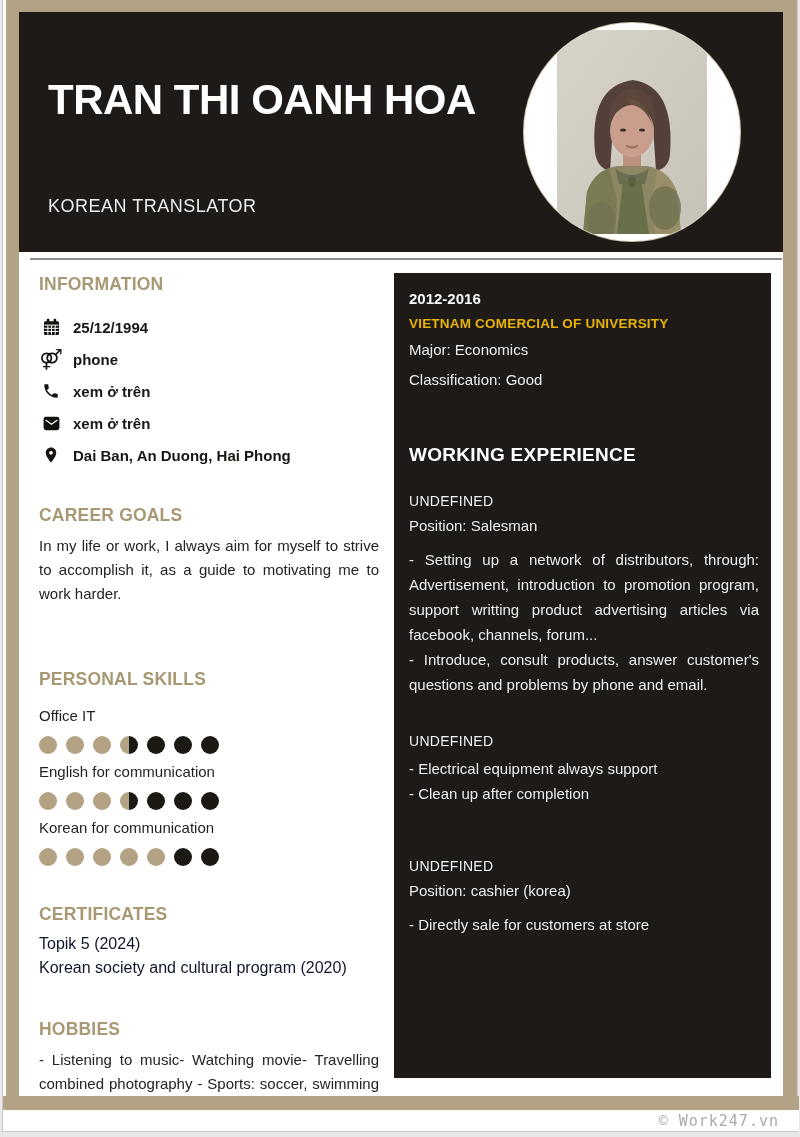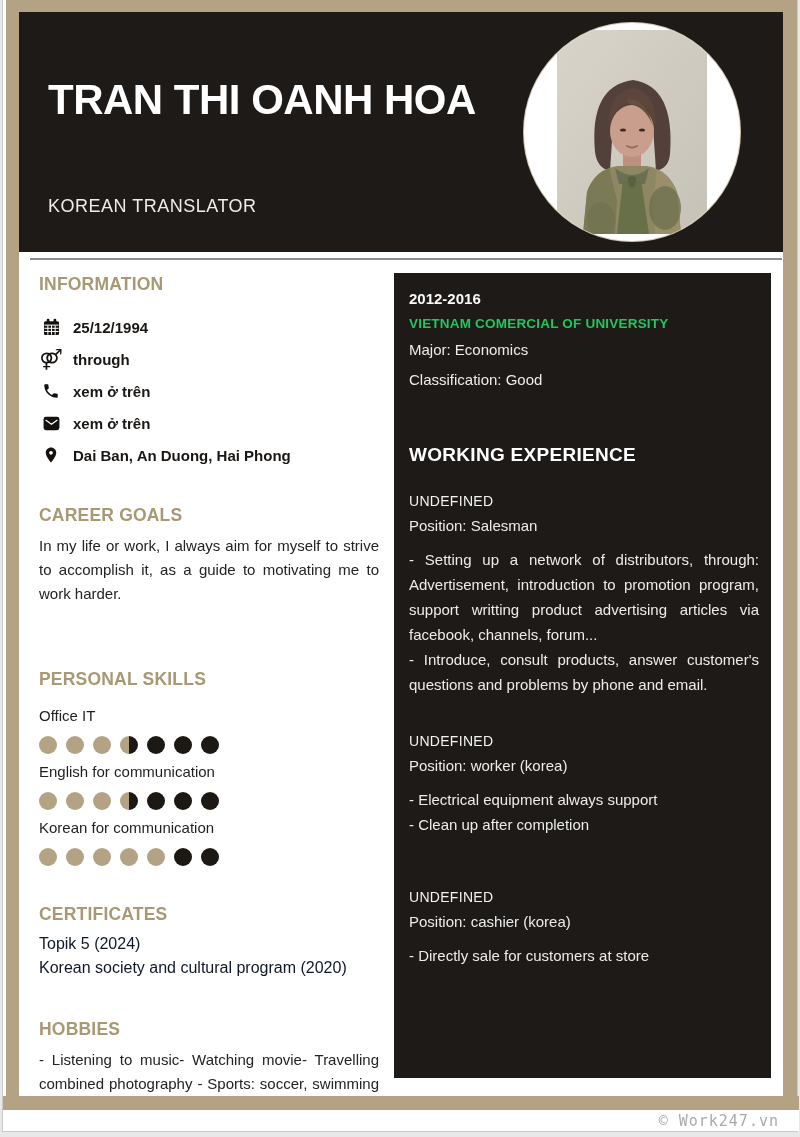--- a/index.html
+++ b/index.html
@@ -95,21 +95,21 @@
   .right-col{
     position:absolute;left:391px;top:273px;width:377px;height:805px;
     background:var(--dark);color:#f0f0f0;
     padding:16px 12px 0 15px;overflow:hidden;
   }
   .main-heading{
     color:#ffffff;font-size:19px;font-weight:700;line-height:24px;letter-spacing:0.3px;
   }
   .edu-heading{margin-bottom:22px;}
   .edu-period{font-size:15px;font-weight:700;line-height:20px;margin-bottom:6px;color:#fafafa;}
-  .edu-school{font-size:13.5px;font-weight:700;line-height:18px;margin-bottom:7px;letter-spacing:0.2px;color:#22c55e;}
+  .edu-school{font-size:13.5px;font-weight:700;line-height:18px;margin-bottom:7px;letter-spacing:0.2px;color:#eab308;}
   .edu-line{font-size:15px;line-height:20px;margin-bottom:10px;color:#ececec;}
   .exp-heading{margin-top:53px;margin-bottom:24px;}
   .job{margin-bottom:34px;}
   .job-company{font-size:14px;line-height:20px;letter-spacing:0.3px;color:#f2f2f2;margin-bottom:5px;}
   .job-position{font-size:15px;line-height:20px;color:#ececec;margin-bottom:11px;}
   .job-bullet{font-size:15px;line-height:25px;text-align:justify;color:#ececec;}
   .job-gap{margin-top:50px;}
   
   .bottom-strip{
     position:absolute;left:0;top:1096px;width:796px;height:14px;
@@ -199,21 +199,21 @@
             </g>
           </svg>
       </span>
       <span class="info-text">25/12/1994</span>
     </div>
 
     <div class="info-row">
       <span class="info-icon">
           <span class="gender-glyph">⚤</span>
         </span>
-      <span class="info-text">through</span>
+      <span class="info-text">phone</span>
     </div>
 
     <div class="info-row">
       <span class="info-icon">
         <svg width="18" height="18" viewBox="0 0 24 24">
             <path fill="#14110e" d="M6.62 10.79c1.44 2.83 3.76 5.14 6.59 6.59l2.2-2.2c.27-.27.67-.36 1.02-.24 1.12.37 2.33.57 3.57.57.55 0 1 .45 1 1V20c0 .55-.45 1-1 1-9.39 0-17-7.61-17-17 0-.55.45-1 1-1h3.5c.55 0 1 .45 1 1 0 1.25.2 2.45.57 3.57.11.35.03.74-.25 1.02l-2.2 2.2z"></path>
           </svg>
       </span>
       <span class="info-text">xem ở trên</span>
     </div>
@@ -301,21 +301,20 @@
 
     <div class="job">
       <div class="job-company">UNDEFINED</div>
       <div class="job-position">Position: Salesman</div>
       <p class="job-bullet">- Setting up a network of distributors, through: Advertisement, introduction to promotion program, support writting product advertising articles via facebook, channels, forum...</p>
       <p class="job-bullet">- Introduce, consult products, answer customer's questions and problems by phone and email.</p>
     </div>
 
     <div class="job">
       <div class="job-company">UNDEFINED</div>
-      <div class="job-position">Position: worker (korea)</div>
       <p class="job-bullet">- Electrical equipment always support</p>
       <p class="job-bullet">- Clean up after completion</p>
     </div>
 
     <div class="job job-gap">
       <div class="job-company">UNDEFINED</div>
       <div class="job-position">Position: cashier (korea)</div>
       <p class="job-bullet">- Directly sale for customers at store</p>
     </div>
 

